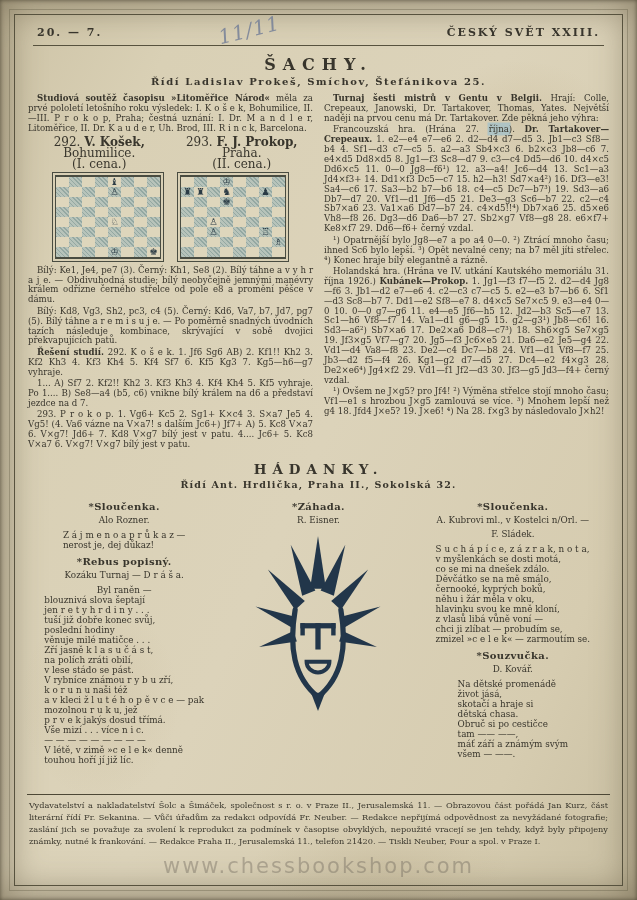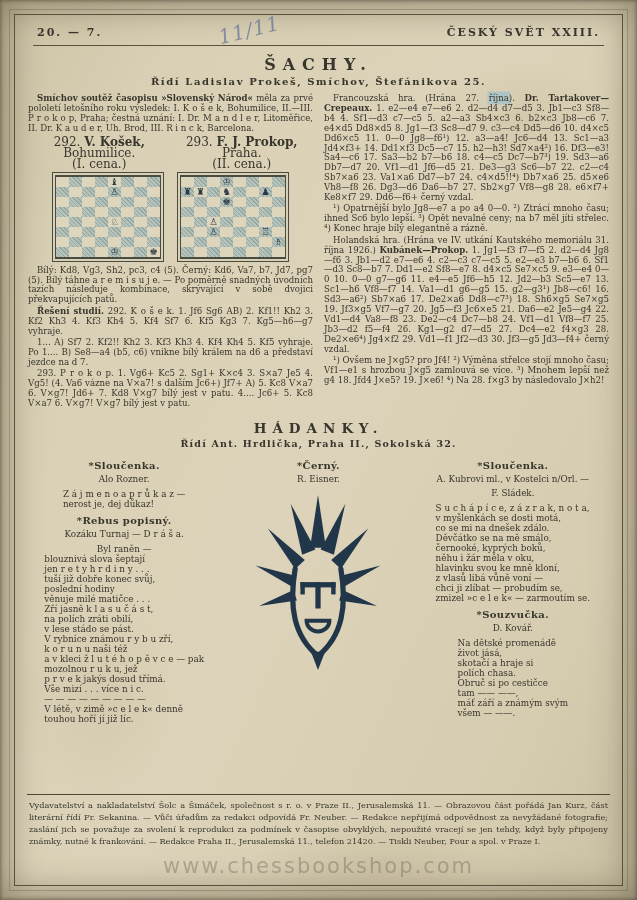--- a/index.html
+++ b/index.html
@@ -77,21 +77,21 @@
       <span>ČESKÝ SVĚT XXIII.</span>
     </div>
     <div class="hrule"></div>
 
     <h1 class="sachy">ŠACHY.</h1>
     <div class="editor">Řídí Ladislav Prokeš, Smíchov, Štefánikova 25.</div>
 
     <div class="cols">
       <div class="col">
         <div>
-            <p class="para"><span class="b">Smíchov soutěž časopisu »Slovenský Národ«</span><span> měla za prvé pololetí letošního roku výsledek: I. K o š e k, Bohumilice, II.—III. P r o k o p, Praha; čestná uznání: I. Dr. M a n d l e r, Litoměřice, II. Dr. K a u d e r, Uh. Brod, III. R i n c k, Barcelona.</span></p>
+            <p class="para"><span class="b">Studiová soutěž časopisu »Litoměřice Národ«</span><span> měla za prvé pololetí letošního roku výsledek: I. K o š e k, Bohumilice, II.—III. P r o k o p, Praha; čestná uznání: I. Dr. M a n d l e r, Litoměřice, II. Dr. K a u d e r, Uh. Brod, III. R i n c k, Barcelona.</span></p>
           </div>
 
         <div class="caprow">
           <div class="cap">
             <div>
               <span>292.</span>
               <span class="b">V. Košek,</span>
               <span>Bohumilice.</span>
             </div>
             <div>(I. cena.)</div>
@@ -239,28 +239,30 @@
                 <div class="sq lt"></div>
                 <div class="sq dk"></div>
                 <div class="sq lt"></div>
                 <div class="sq dk"></div>
                 <div class="sq lt"></div>
               </div>
           </div>
         </div>
 
         <div>
+            <p class="para"><span>Bílý: Ke1, Je4, pe7 (3). Černý: Kh1, Se8 (2). Bílý táhne a v y h r a j e. — Obdivuhodná studie; bílý neobyčejně jemnými manévry králem odřízne černého střelce od pole e8 a promění pěšce v dámu.</span></p>
             <p class="para"><span>Bílý: Kd8, Vg3, Sh2, pc3, c4 (5). Černý: Kd6, Va7, b7, Jd7, pg7 (5). Bílý táhne a r e m i s u j e. — Po poměrně snadných úvodních tazích následuje kombinace, skrývající v sobě dvojici překvapujících patů.</span></p>
             <p class="para"><span class="b">Řešení studií.</span><span> 292. K o š e k. 1. Jf6 Sg6 AB) 2. Kf1!! Kh2 3. Kf2 Kh3 4. Kf3 Kh4 5. Kf4 Sf7 6. Kf5 Kg3 7. Kg5—h6—g7 vyhraje.</span></p>
             <p class="para"><span>1... A) Sf7 2. Kf2!! Kh2 3. Kf3 Kh3 4. Kf4 Kh4 5. Kf5 vyhraje. Po 1.... B) Se8—a4 (b5, c6) vnikne bílý králem na d6 a představí jezdce na d 7.</span></p>
             <p class="para"><span>293. P r o k o p. 1. Vg6+ Kc5 2. Sg1+ K×c4 3. S×a7 Je5 4. Vg5! (4. Va6 vázne na V×a7! s dalším Jc6+) Jf7+ A) 5. Kc8 V×a7 6. V×g7! Jd6+ 7. Kd8 V×g7 bílý jest v patu. 4.... Jc6+ 5. Kc8 V×a7 6. V×g7! V×g7 bílý jest v patu.</span></p>
           </div>
       </div>
 
       <div class="col">
+          <p class="para"><span class="b">Turnaj šesti mistrů v Gentu v Belgii.</span><span> Hrají: Colle, Crepeaux, Janowski, Dr. Tartakover, Thomas, Yates. Největší naději na prvou cenu má Dr. Tartakover. Zde pěkná jeho výhra:</span></p>
           <p class="para"><span>Francouzská hra. (Hrána 27. </span><span class="hl">října</span><span>). </span><span class="b">Dr. Tartakover—Crepeaux.</span><span> 1. e2—e4 e7—e6 2. d2—d4 d7—d5 3. Jb1—c3 Sf8—b4 4. Sf1—d3 c7—c5 5. a2—a3 Sb4×c3 6. b2×c3 Jb8—c6 7. e4×d5 Dd8×d5 8. Jg1—f3 Sc8—d7 9. c3—c4 Dd5—d6 10. d4×c5 Dd6×c5 11. 0—0 Jg8—f6¹) 12. a3—a4! Jc6—d4 13. Sc1—a3 Jd4×f3+ 14. Dd1×f3 Dc5—c7 15. h2—h3! Sd7×a4²) 16. Df3—e3! Sa4—c6 17. Sa3—b2 b7—b6 18. c4—c5 Dc7—b7³) 19. Sd3—a6 Db7—d7 20. Vf1—d1 Jf6—d5 21. De3—g3 Sc6—b7 22. c2—c4 Sb7×a6 23. Va1×a6 Dd7—b7 24. c4×d5!!⁴) Db7×a6 25. d5×e6 Vh8—f8 26. Dg3—d6 Da6—b7 27. Sb2×g7 Vf8—g8 28. e6×f7+ Ke8×f7 29. Dd6—f6+ černý vzdal.</span></p>
           <p class="para"><span>¹) Opatrnější bylo Jg8—e7 a po a4 0—0. ²) Ztrácí mnoho času; ihned Sc6 bylo lepší. ³) Opět nevalné ceny; na b7 měl jíti střelec. ⁴) Konec hraje bílý elegantně a rázně.</span></p>
           <p class="para"><span>Holandská hra. (Hrána ve IV. utkání Kautského memoriálu 31. října 1926.) </span><span class="b">Kubánek—Prokop.</span><span> 1. Jg1—f3 f7—f5 2. d2—d4 Jg8—f6 3. Jb1—d2 e7—e6 4. c2—c3 c7—c5 5. e2—e3 b7—b6 6. Sf1—d3 Sc8—b7 7. Dd1—e2 Sf8—e7 8. d4×c5 Se7×c5 9. e3—e4 0—0 10. 0—0 g7—g6 11. e4—e5 Jf6—h5 12. Jd2—b3 Sc5—e7 13. Sc1—h6 Vf8—f7 14. Va1—d1 g6—g5 15. g2—g3¹) Jb8—c6! 16. Sd3—a6²) Sb7×a6 17. De2×a6 Dd8—c7³) 18. Sh6×g5 Se7×g5 19. Jf3×g5 Vf7—g7 20. Jg5—f3 Jc6×e5 21. Da6—e2 Je5—g4 22. Vd1—d4 Va8—f8 23. De2—c4 Dc7—b8 24. Vf1—d1 Vf8—f7 25. Jb3—d2 f5—f4 26. Kg1—g2 d7—d5 27. Dc4—e2 f4×g3 28. De2×e6⁴) Jg4×f2 29. Vd1—f1 Jf2—d3 30. Jf3—g5 Jd3—f4+ černý vzdal.</span></p>
           <p class="para"><span>¹) Ovšem ne J×g5? pro Jf4! ²) Výměna střelce stojí mnoho času; Vf1—e1 s hrozbou J×g5 zamlouvá se více. ³) Mnohem lepší než g4 18. Jfd4 J×e5? 19. J×e6! ⁴) Na 28. f×g3 by následovalo J×h2!</span></p>
         </div>
     </div>
 
     <h2 class="hadanky">HÁDANKY.</h2>
     <div class="editor2">Řídí Ant. Hrdlička, Praha II., Sokolská 32.</div>
 
@@ -268,21 +270,21 @@
       <div class="hcol">
         <div class="hhead">*Sloučenka.</div>
         <div class="hauth">Alo Rozner.</div>
         <div class="poem"><div class="pline">Z á j m e n o   a   p r ů k a z —</div><div class="pline">nerost je, dej důkaz!</div></div>
         <div class="hhead">*Rebus popisný.</div>
         <div class="hauth">Kozáku Turnaj — D r á š a.</div>
         <div class="poem"><div class="pline ctr">Byl raněn —</div><div class="pline">blouznivá slova šeptají</div><div class="pline">jen r e t y   h r d i n y . . .</div><div class="pline">tuší již dobře konec svůj,</div><div class="pline">poslední hodiny</div><div class="pline">věnuje milé matičce . . .</div><div class="pline">Zří jasně k l a s u   č á s t,</div><div class="pline">na polích zráti obilí,</div><div class="pline">v lese stádo se pást.</div><div class="pline">V rybníce známou r y b u zří,</div><div class="pline">k o r u n u naši též</div><div class="pline">a v kleci ž l u t é h o   p ě v c e — pak</div><div class="pline">mozolnou r u k u, jež</div><div class="pline">p r v e k jakýs dosud třímá.</div><div class="pline">Vše mizí . . . více n i c.</div><div class="pline">— — — — — — — — —</div><div class="pline">V létě, v zimě »c e l e k« denně</div><div class="pline">touhou hoří jí již líc.</div></div>
       </div>
 
       <div class="hcol">
-        <div class="hhead">*Černý.</div>
+        <div class="hhead">*Záhada.</div>
         <div class="hauth">R. Eisner.</div>
         <svg class="face" width="132" height="182" viewBox="0 0 150 200">
           <g fill="#22364a">
             <polygon points="75,0 84,60 66,60"></polygon>
             <polygon points="44,10 72,62 57,68"></polygon>
             <polygon points="106,10 78,62 93,68"></polygon>
             <polygon points="18,38 60,74 49,84"></polygon>
             <polygon points="132,38 90,74 101,84"></polygon>
             <polygon points="4,80 50,92 45,104"></polygon>
             <polygon points="146,80 100,92 105,104"></polygon>
@@ -299,21 +301,21 @@
         </svg>
       </div>
 
       <div class="hcol">
         <div class="hhead">*Sloučenka.</div>
         <div class="hauth">A. Kubrovi ml., v Kostelci n/Orl. —</div>
         <div class="hauth">F. Sládek.</div>
         <div class="poem"><div class="pline">S u c h á   p í c e,  z á z r a k,  n o t a,</div><div class="pline">v myšlenkách se dosti motá,</div><div class="pline">co se mi na dnešek zdálo.</div><div class="pline">Děvčátko se na mě smálo,</div><div class="pline">černooké, kyprých boků,</div><div class="pline">něhu i žár měla v oku,</div><div class="pline">hlavinku svou ke mně kloní,</div><div class="pline">z vlasů libá vůně voní —</div><div class="pline">chci ji zlíbat — probudím se,</div><div class="pline">zmizel »c e l e k« — zarmoutím se.</div></div>
         <div class="hhead">*Souzvučka.</div>
         <div class="hauth">D. Kovář.</div>
-        <div class="poem"><div class="pline">Na dětské promenádě</div><div class="pline">život jásá,</div><div class="pline">skotačí a hraje si</div><div class="pline">polích chasa.</div><div class="pline">Obruč si po cestičce</div><div class="pline">tam —— ——,</div><div class="pline">máť září a známým svým</div><div class="pline">všem — ——.</div></div>
+        <div class="poem"><div class="pline">Na dětské promenádě</div><div class="pline">život jásá,</div><div class="pline">skotačí a hraje si</div><div class="pline">dětská chasa.</div><div class="pline">Obruč si po cestičce</div><div class="pline">tam —— ——,</div><div class="pline">máť září a známým svým</div><div class="pline">všem — ——.</div></div>
       </div>
     </div>
 
     <div class="spacer"></div>
 
     <div class="frule"></div>
     <div class="footer">Vydavatelství a nakladatelství Šolc a Šimáček, společnost s r. o. v Praze II., Jerusalemská 11. — Obrazovou část pořádá Jan Kurz, část literární řídí Fr. Sekanina. — Vůči úřadům za redakci odpovídá Fr. Neuber. — Redakce nepřijímá odpovědnost za nevyžádané fotografie; zaslání jich se považuje za svolení k reprodukci za podmínek v časopise obvyklých, nepoužité vracejí se jen tehdy, když byly připojeny známky, nutné k frankování. — Redakce Praha II., Jerusalemská 11., telefon 21420. — Tiskli Neuber, Pour a spol. v Praze I.</div>
     <div class="watermark">www.chessbookshop.com</div>
   </div>
 </div>

